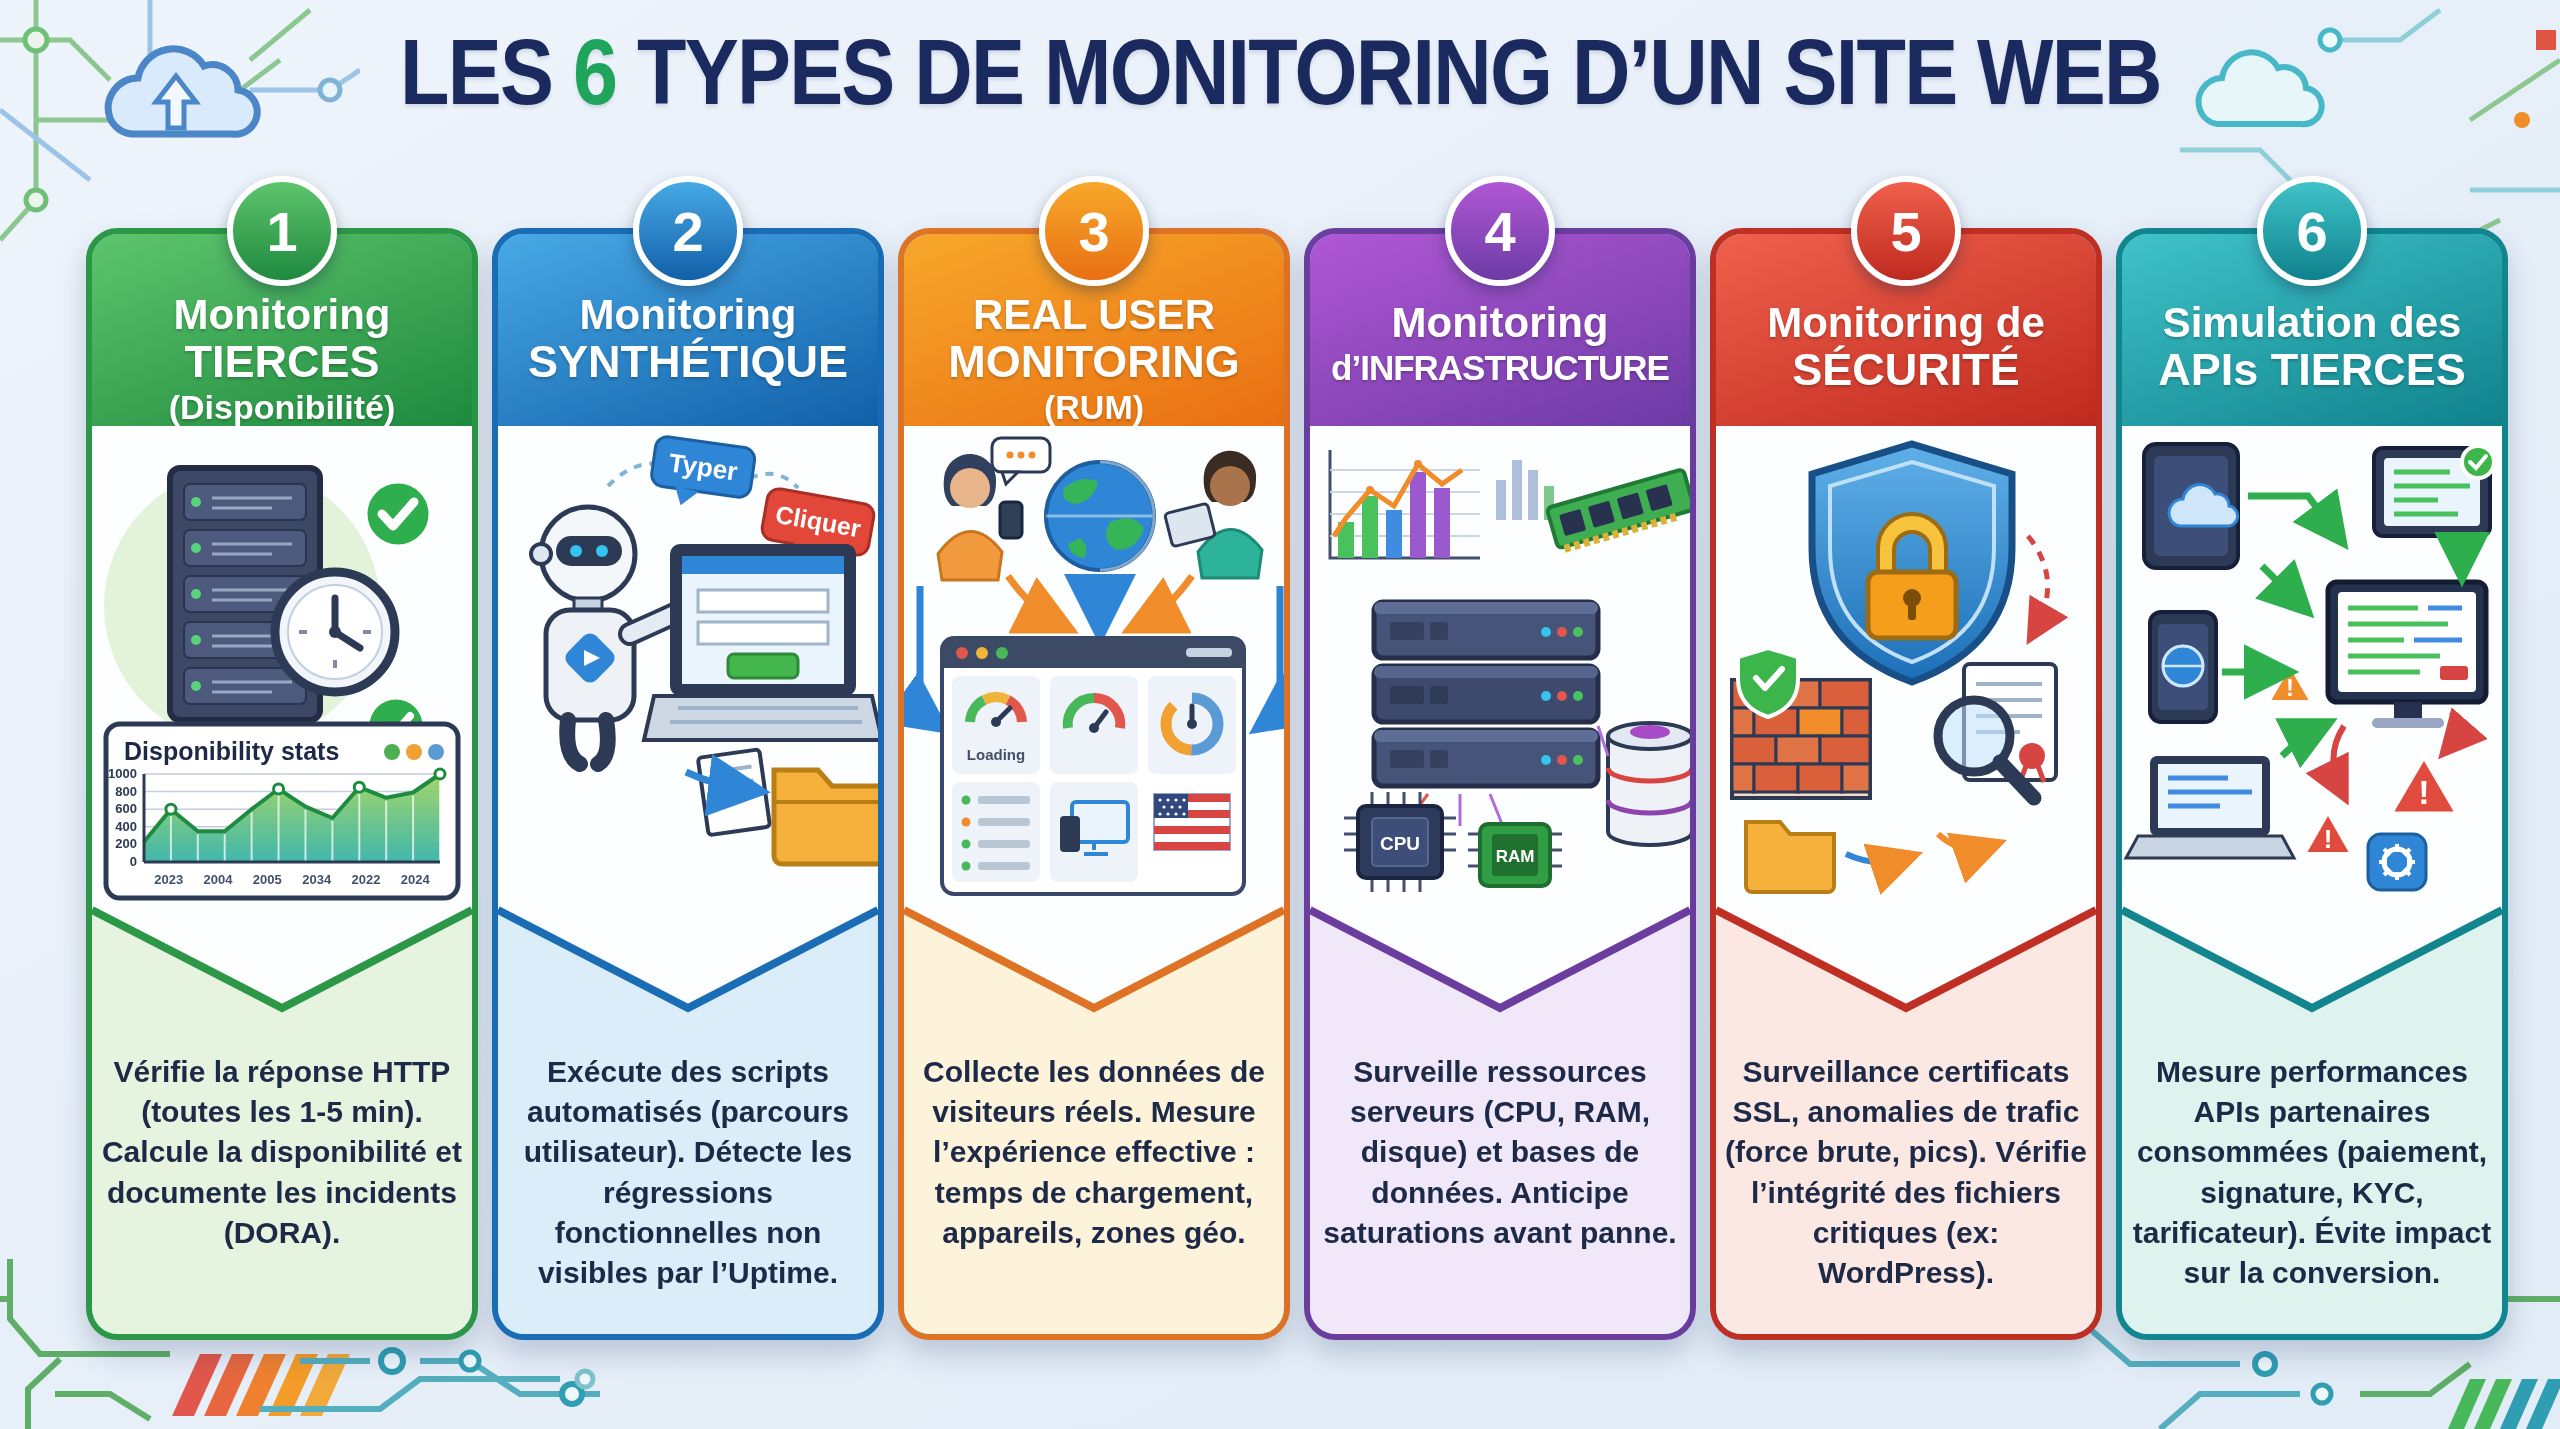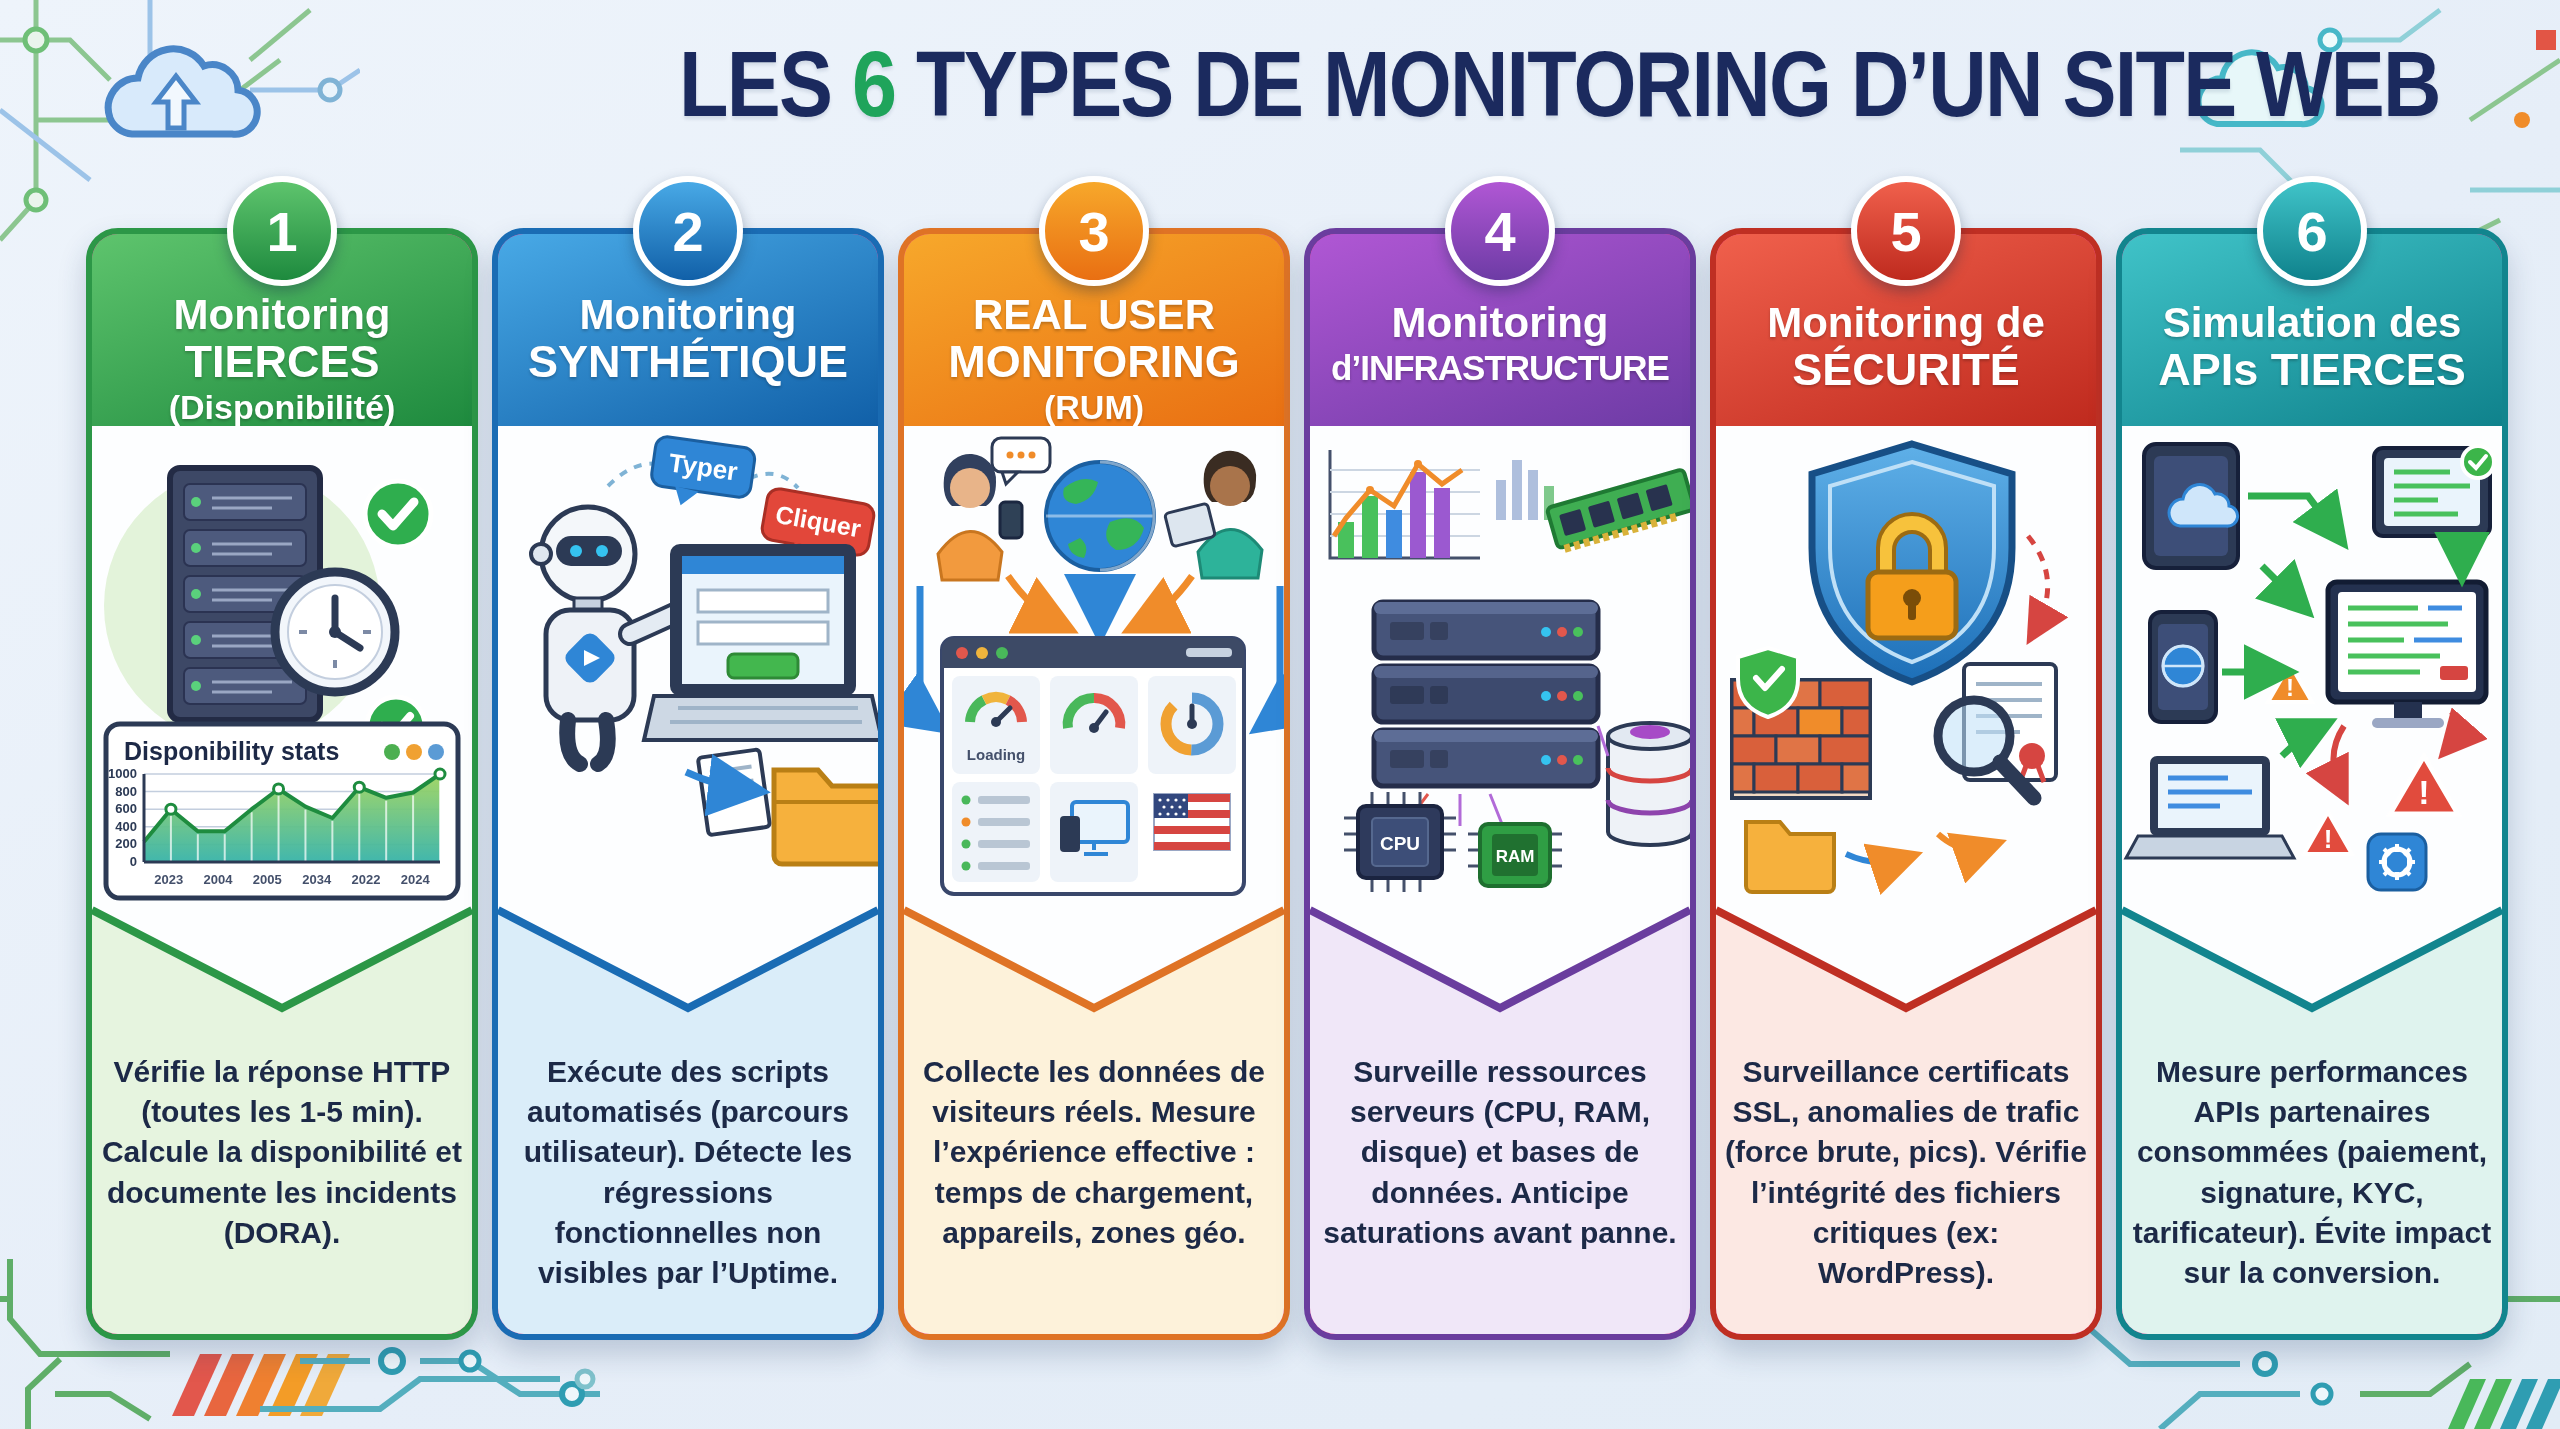--- a/index.html
+++ b/index.html
@@ -3,41 +3,41 @@
 <meta charset="utf-8">
 <style>
   html,body{margin:0;padding:0;}
   body{
     width:2560px;height:1429px;position:relative;overflow:hidden;
     background:linear-gradient(150deg,#eef4fb 0%,#e6eef8 55%,#e2ecf6 100%);
     font-family:"Liberation Sans",sans-serif;
   }
   svg text{font-family:"Liberation Sans",sans-serif;}
   
-  .title-wrap{position:absolute;top:32px;left:0;width:100%;text-align:right;z-index:2;}
+  .title-wrap{position:absolute;top:20px;left:0;width:100%;text-align:center;z-index:2;}
   .title-text{
     display:inline-block;font-size:92px;font-weight:bold;color:#1b2a5e;
     letter-spacing:-2px;transform:scaleX(.88);white-space:nowrap;
     text-shadow:0 3px 4px rgba(20,40,80,.12);
   }
   .title-num{color:#1fa45b;}
   
   .columns{position:absolute;top:176px;left:86px;display:flex;gap:14px;z-index:1;}
   .col{width:392px;position:relative;}
   .badge{
     position:absolute;top:0;left:50%;transform:translateX(-50%);z-index:6;
     width:98px;height:98px;border-radius:50%;
     background:linear-gradient(180deg,var(--top),var(--bottom));
     border:6px solid #ffffff;box-shadow:0 6px 14px rgba(20,40,70,.35);
     color:#fff;font-size:56px;font-weight:bold;
     display:flex;align-items:center;justify-content:center;
   }
   .card{
     margin-top:52px;border:6px solid var(--accent);border-radius:32px;overflow:hidden;
-    background:#ec4899;box-shadow:0 14px 28px rgba(30,60,100,.22);
+    background:#7dd3fc;box-shadow:0 14px 28px rgba(30,60,100,.22);
   }
   .hdr{
     height:192px;box-sizing:border-box;padding-top:58px;text-align:center;color:#fff;
     background:linear-gradient(160deg,var(--top),var(--bottom));
     text-shadow:0 2px 3px rgba(0,0,0,.22);
   }
   .hdr .l1{font-size:42px;font-weight:bold;line-height:1.08;}
   .hdr .l2{font-size:45px;font-weight:bold;line-height:1.1;}
   .hdr .sub{font-size:34px;font-weight:bold;line-height:1.2;}
   .hdr .sub:empty{display:none;}

